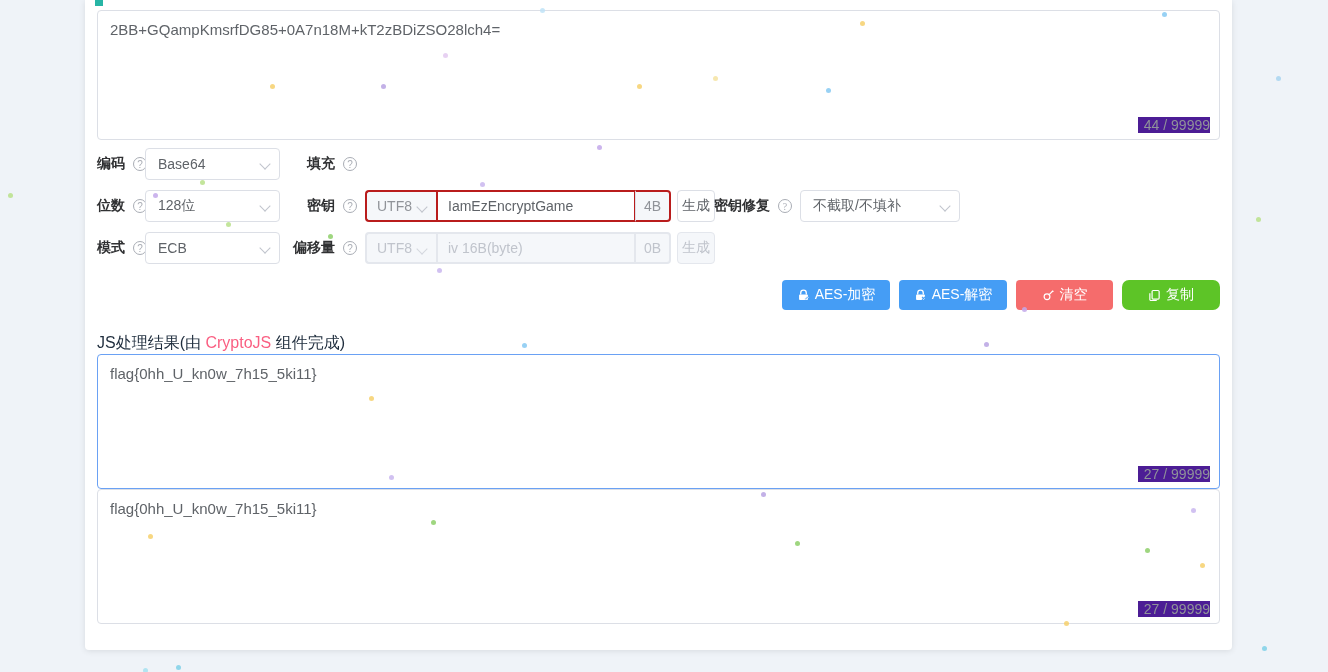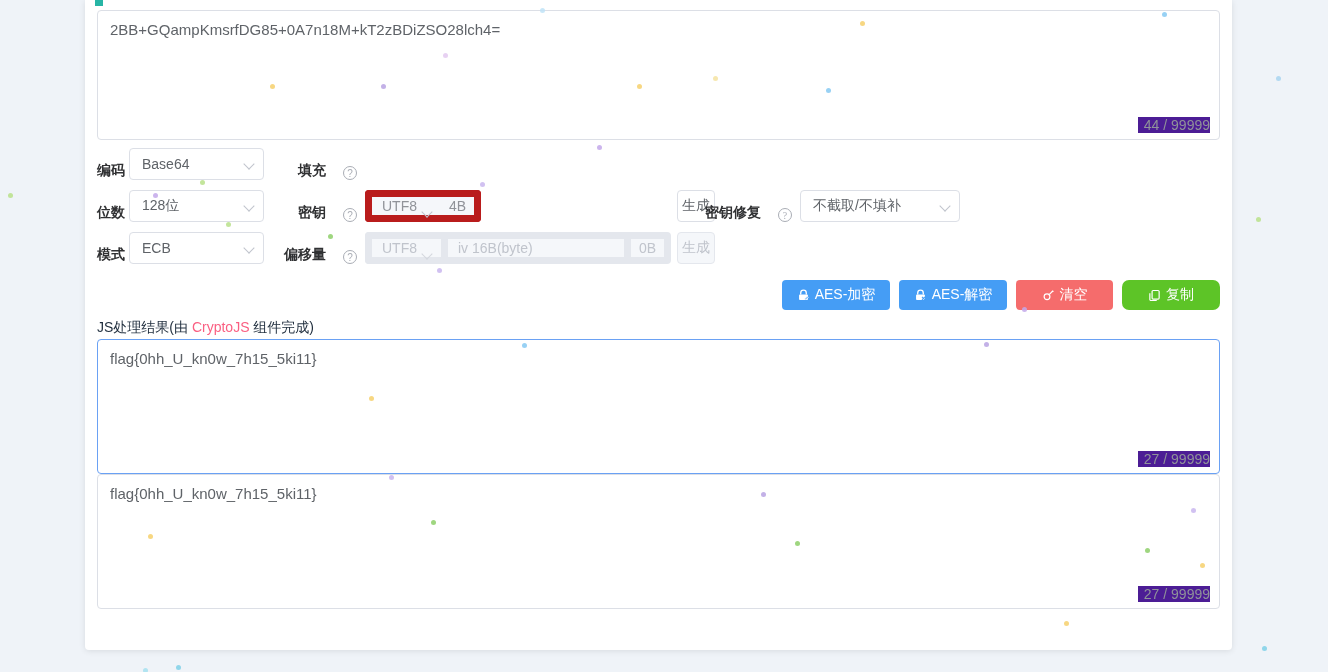--- a/index.html
+++ b/index.html
@@ -31,21 +31,21 @@
   .ta-counter{
     position:absolute;right:10px;bottom:7px;font-size:14px;color:#909399;
     background:#4c1d95;padding-left:6px;user-select:none;
   }
 
   
   .form-area{position:relative;margin-top:8px;height:116px;}
   .frow{position:absolute;left:0;right:0;height:32px;}
   .frow.r1{top:0}.frow.r2{top:42px}.frow.r3{top:84px}
   .lbl{
-    position:absolute;height:32px;display:flex;align-items:flex-end;gap:17px;
+    position:absolute;height:32px;display:flex;align-items:center;gap:8px;
     font-weight:700;color:#303133;white-space:nowrap;
   }
   .lbl.right{justify-content:flex-end;}
   .q{
     width:14px;height:14px;border-radius:50%;border:1px solid #a9adb5;
     color:#a9adb5;font-size:10px;line-height:13px;text-align:center;
     font-weight:400;box-sizing:border-box;cursor:pointer;flex:0 0 auto;
   }
   .sel{
     position:absolute;height:32px;box-sizing:border-box;cursor:pointer;
@@ -54,21 +54,21 @@
     white-space:nowrap;overflow:hidden;
   }
   .chev{
     position:absolute;right:10px;top:11px;width:7px;height:7px;
     border-right:1.5px solid #c0c4cc;border-bottom:1.5px solid #c0c4cc;
     transform:rotate(45deg);
   }
   .grp{position:absolute;height:32px;display:flex;box-sizing:border-box;}
   .seg{
     height:32px;box-sizing:border-box;display:flex;align-items:center;
-    border:7px solid #b91c1c;background:#fff;color:#5f6368;
+    border:2px solid #b91c1c;background:#fff;color:#5f6368;
   }
   .seg.prep{
     background:#f5f7fa;color:#909399;border-radius:4px 0 0 4px;
     padding:0 24px 0 10px;position:relative;border-right:none;cursor:pointer;
   }
   .seg.inp{flex:1;border-radius:0;padding:0;}
   .seg.inp input{
     width:100%;height:100%;border:none;outline:none;background:transparent;
     padding:0 10px;font:inherit;color:#5f6368;box-sizing:border-box;
   }
@@ -83,42 +83,42 @@
     font:14px "Liberation Sans","DejaVu Sans",sans-serif;
   }
   .disabled .seg, .disabled .seg.inp input, .gen.dis{
     background:#f5f7fa;color:#c0c4cc;border-color:#e4e7ed;cursor:not-allowed;
   }
   .disabled .seg.inp input::placeholder{color:#c0c4cc;}
   .disabled .chev{border-color:#d4d7de;}
 
   
   .x-lbl1{left:0;}
-  .x-sel1{left:32px;width:135px;}
+  .x-sel1{left:48px;width:135px;}
   .x-lbl2{left:105px;width:155px;}
   .x-fld2{left:268px;width:305px;}
   .x-grp2{left:268px;width:306px;}
   .x-gen{left:580px;}
   .x-lbl3{left:595px;width:100px;font-family:Liberation Serif, serif;}
   .x-sel3{left:703px;width:160px;}
 
   
   .btn-row{margin-top:16px;display:flex;justify-content:flex-end;gap:9px;}
   .btn{
     height:30px;border:none;border-radius:4px;color:#fff;cursor:pointer;
     display:inline-flex;align-items:center;justify-content:center;gap:5px;
     font:14px "Liberation Sans","DejaVu Sans",sans-serif;padding:0;
   }
   .btn.blue{background:#459df5;width:108px;}
   .btn.red{background:#f56c6c;width:97px;}
   .btn.green{background:#5dc427;width:98px;border-radius:7px;}
   .btn svg{display:block;}
 
   
-  .result-label{margin:9px 0 3px;color:#1f2d3d;font-size:14px;line-height:17px;}
+  .result-label{margin:24px 0 3px;color:#1f2d3d;font-size:16px;line-height:17px;}
   .lib{color:#fa5f82;}
 
   
   .particle{
     position:absolute;width:5px;height:5px;border-radius:50%;
     pointer-events:none;opacity:.85;z-index:9;
   }
 </style>
 </head>
 <body>
@@ -158,20 +158,23 @@
         <i class="chev"></i>
       </div>
       <span class="lbl right x-lbl2">
         <span>密钥</span>
         <span class="q">?</span>
       </span>
       <div class="grp x-grp2">
         <div class="seg prep">
           <span>UTF8</span>
           <i class="chev"></i>
+        </div>
+        <div class="seg inp">
+          <input spellcheck="false" value="IamEzEncryptGame" style="">
         </div>
         <div class="seg suff">4B</div>
       </div>
       <button class="gen x-gen">生成</button>
       <span class="lbl right x-lbl3">
         <span>密钥修复</span>
         <span class="q">?</span>
       </span>
       <div class="sel x-sel3">
         <span>不截取/不填补</span>

